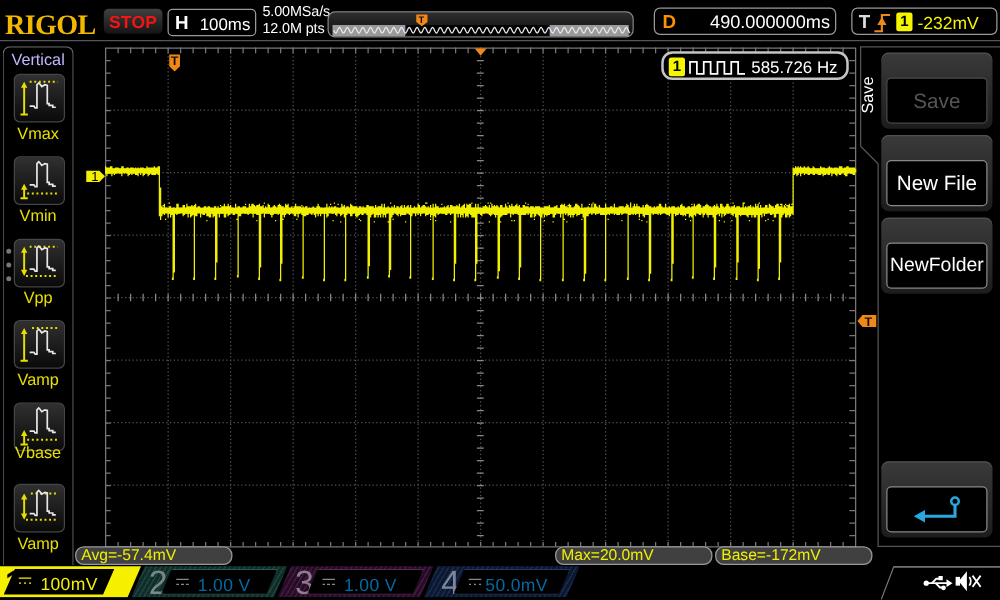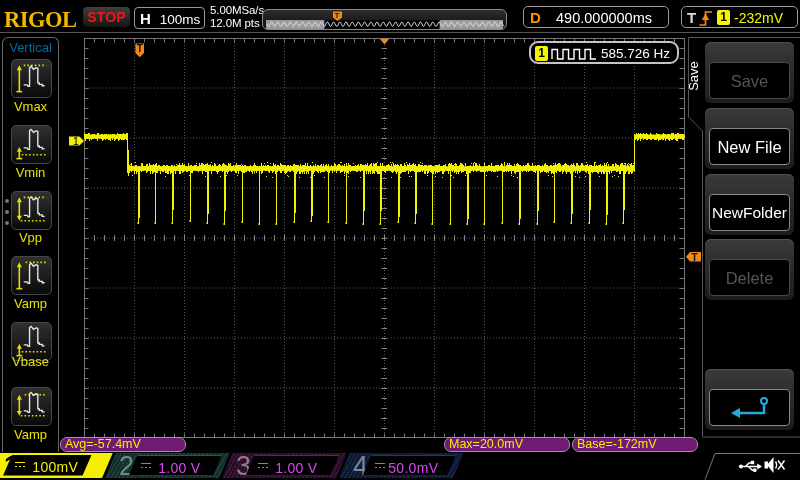--- a/index.html
+++ b/index.html
@@ -9,62 +9,62 @@
 #stop{left:83px;top:7px;width:47px;height:20px;border-radius:4px;background:linear-gradient(#404040,#141414);color:#f51414;font-weight:bold;font-size:14px;text-align:center;line-height:20px;letter-spacing:0.2px}
 #hbox{left:134px;top:7px;width:71px;height:22px;border-radius:4px;border:1px solid #999;background:#000;color:#fff}
 #hbox b{position:absolute;left:5px;top:2px;font-size:15px}
 #hbox span{position:absolute;left:22px;top:3.5px;width:46px;text-align:center;font-size:13.5px}
 #sa{left:210px;top:4px;font-size:11.5px;line-height:12.5px;color:#fff;letter-spacing:-0.1px}
 #strip{left:262px;top:9px;width:245px;height:21px;border-radius:6px;border:1px solid #888;background:linear-gradient(#2e2e2e,#0c0c0c)}
 #strip .band{position:absolute;left:3px;top:9.5px;width:237px;height:9px;background:#9a9a9a}
 #strip .win{position:absolute;left:61px;top:9.5px;width:116px;height:9px;background:#000;border-left:1px solid #336;border-right:1px solid #336}
 #dbox{left:523px;top:6px;width:146px;height:22px;border-radius:5px;border:1px solid #999;background:#000}
 #dbox b{position:absolute;left:6px;top:2px;color:#ff9000;font-size:15px}
-#dbox span{position:absolute;left:20px;top:3px;width:120px;text-align:center;color:#fff;font-size:14.5px}
+#dbox span{position:absolute;left:20px;top:3px;width:120px;text-align:right;color:#fff;font-size:14.5px}
 #tbox{left:681px;top:6px;width:117px;height:22px;border-radius:5px;border:1px solid #999;background:#000}
 #tbox b{position:absolute;left:5px;top:2px;color:#ddd;font-size:15px}
 #tbox .b1{position:absolute;left:35px;top:3px;width:13px;height:15px;background:#f5f500;border-radius:2px;color:#000;font-weight:bold;font-size:12px;text-align:center;line-height:15px}
 #tbox .tv{position:absolute;left:52px;top:3px;color:#f5f500;font-size:14px}
 #topline{left:0;top:32px;width:800px;height:1px;background:#565656}
 
 #lbox{left:2px;top:37px;width:57px;height:415px;border:1px solid #666;border-bottom:none;border-radius:6px 6px 0 0}
-#ltitle{left:2px;top:40px;width:57px;text-align:center;color:#0369a1;font-size:13px}
+#ltitle{left:2px;top:40px;width:57px;text-align:center;color:#c4b5fd;font-size:13px}
 .micon{left:11px;width:41px;height:39px;border-radius:5px;background:linear-gradient(#303030,#0a0a0a);border:1px solid #464646}
 .mlab{left:2px;width:57px;text-align:center;color:#e8e000;font-size:13px}
 .ldot{left:5px;width:4px;height:4px;border-radius:2px;background:#777}
 
 #freq{left:529px;top:41px;width:150px;height:23px;border-radius:9px;border:2px solid #c4c4c4;background:#000}
 #freq .b1{position:absolute;left:4px;top:3px;width:13px;height:15px;background:#f5f500;border-radius:2px;color:#000;font-weight:bold;font-size:12px;text-align:center;line-height:15px}
 #freq .fv{position:absolute;left:70px;top:3px;color:#fff;font-size:13.5px;white-space:nowrap}
 
 #savetab{left:674px;top:69px;width:40px;height:14px;line-height:14px;text-align:center;color:#fff;font-size:13px;transform:rotate(-90deg);transform-origin:center;white-space:nowrap}
 .mbtn{left:705px;width:88.5px;height:61px;border-radius:6px;background:linear-gradient(#3a3a3a,#1c1c1c);box-shadow:inset 0 1px 0 #525252}
 .mbtn .inner{position:absolute;left:4px;top:20px;width:81px;height:37px;border-radius:4px;background:#000;text-align:center;line-height:36px;font-size:16.5px}
 .inner.en{border:1px solid #888;color:#fff}
 .inner.dis{border:1px solid #484848;color:#555}
 
-.meas{top:437px;width:126px;height:15px;border-radius:7px;border:1px solid #999;background:#701a75;color:#f0f000;font-size:12.5px;line-height:13.5px;padding-left:4px;white-space:nowrap}
+.meas{top:437px;width:126px;height:15px;border-radius:7px;border:1px solid #999;background:#404040;color:#f0f000;font-size:12.5px;line-height:13.5px;padding-left:4px;white-space:nowrap}
 
 .chd{top:452.5px;height:25.5px}
 #ch1{left:0;width:113px;background:#f5f000;clip-path:polygon(0 0,113px 0,102px 100%,0 100%)}
 #ch1 .num{position:absolute;left:4px;top:-2px;font-size:27px;font-weight:bold;color:#000}
 .chin{position:absolute;top:2.5px;height:20.5px;background:#000}
 #ch1 .chin{left:3px;width:88.5px;clip-path:polygon(9px 0,100% 0,calc(100% - 9px) 100%,0 100%)}
 .chval{position:absolute;top:3.5px;left:4px;width:100%;text-align:center;font-size:14px;letter-spacing:0.3px}
 #ch1 .chval{color:#f5f000;left:8px}
 .hatch2{background:repeating-linear-gradient(120deg,#1c443e 0 1.2px,#122d29 1.2px 3.4px)}
 .hatch3{background:repeating-linear-gradient(120deg,#421740 0 1.2px,#260d25 1.2px 3.4px)}
 .hatch4{background:repeating-linear-gradient(120deg,#16294e 0 1.2px,#0d182e 1.2px 3.4px)}
 .chg{clip-path:polygon(11px 0,100% 0,calc(100% - 11px) 100%,0 100%)}
 #ch2{left:105px;width:125px}
 #ch3{left:222px;width:125px}
 #ch4{left:339px;width:125px}
 .chnum{position:absolute;left:14px;top:-2px;font-size:27px;color:#78878a}
 .chin2{left:23.6px;width:93.4px;clip-path:polygon(9px 0,100% 0,calc(100% - 9px) 100%,0 100%)}
-.gval{color:#d946ef}
+.gval{color:#0369a1}
 
 .dcic{position:absolute;width:10px;height:7px}
 .dcic i{position:absolute;left:0;top:0;width:10px;height:1.5px;background:#f5f000}
 .dcic em{position:absolute;left:0;top:4px;width:10px;height:1.5px;background:repeating-linear-gradient(90deg,#f5f000 0 2px,transparent 2px 4px)}
 .dcg i{background:#888}
 .dcg em{background:repeating-linear-gradient(90deg,#888 0 2px,transparent 2px 4px)}
 </style></head>
 <body>
 <div id="scr">
 <svg id="grat" width="800" height="480" viewBox="0 0 800 480">
@@ -174,23 +174,20 @@
 <div class="abs" id="savetab">Save</div>
 <div class="abs mbtn" style="top:41.5px">
       <div class="inner dis">Save</div>
     </div>
 <div class="abs mbtn" style="top:173.5px">
       <div class="inner en" style="font-size:15.5px">NewFolder</div>
     </div>
 <div class="abs mbtn" style="top:107.5px">
       <div class="inner en">New File</div>
     </div>
-<div class="abs mbtn" style="top:239px">
-      <div class="inner dis">Delete</div>
-    </div>
 <div class="abs mbtn" style="top:368.5px">
       <div class="inner en">
 <svg width="44" height="26" viewBox="0 0 44 26" style="margin-top:5px">
           <circle cx="36" cy="6" r="3" fill="none" stroke="#29a8e0" stroke-width="2"></circle>
           <path d="M36 9V18H10" stroke="#29a8e0" stroke-width="2.5" fill="none"></path>
           <polygon points="12,13 12,23 3,18" fill="#29a8e0"></polygon>
         </svg>
 </div>
     </div>
 

